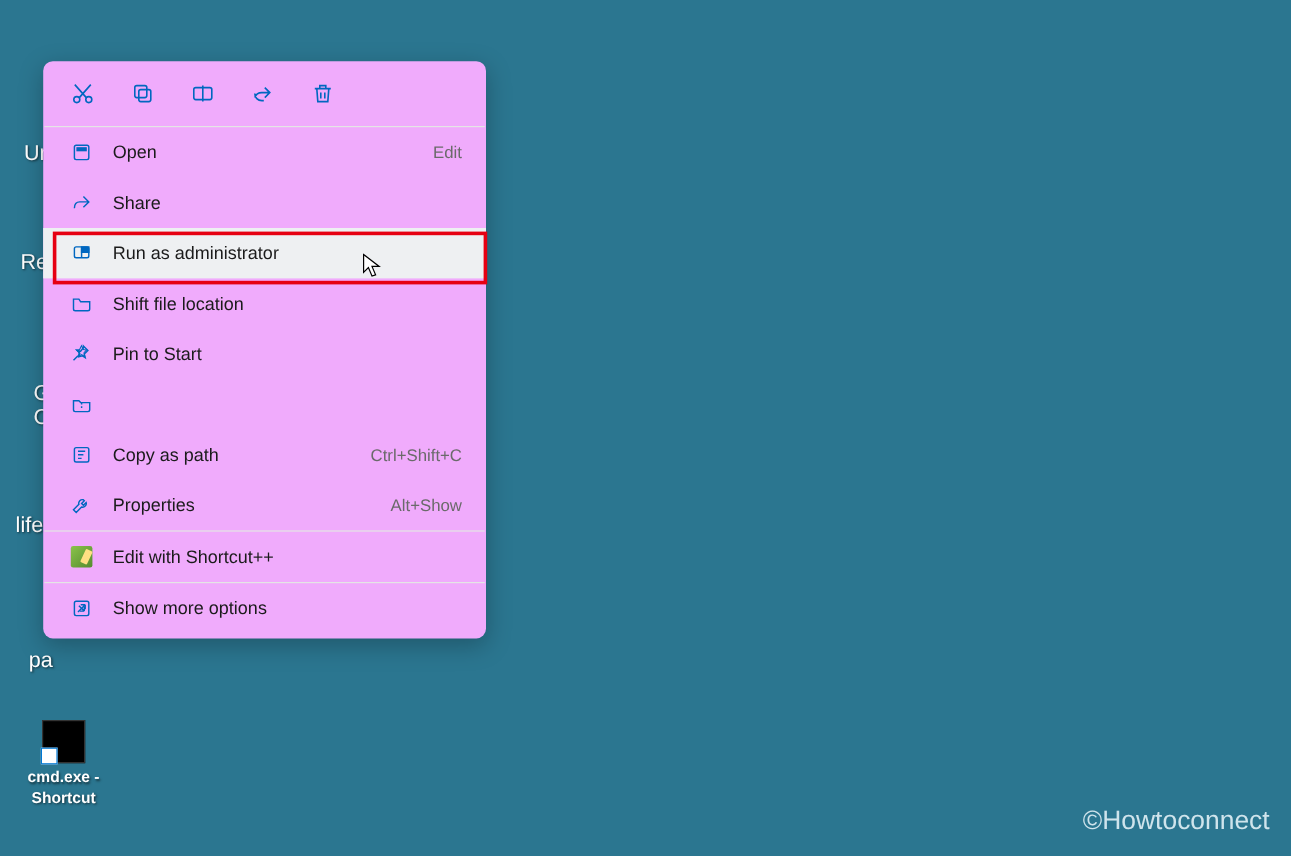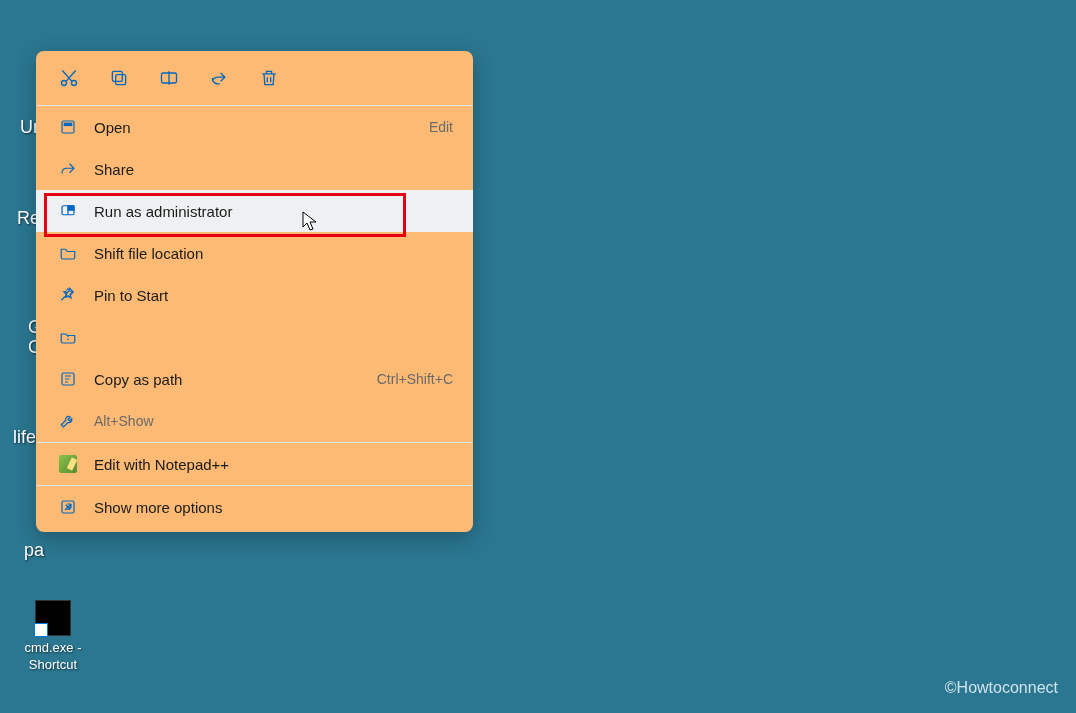--- a/index.html
+++ b/index.html
@@ -11,20 +11,21 @@
     position: relative;
     overflow: hidden;
   }
   .desktop-icon {
     position: absolute;
     width: 70px;
     text-align: center;
     color: #fff;
     font-size: 13px;
     text-shadow: 1px 1px 2px rgba(0,0,0,0.6);
+    font-weight: bold;
   }
   .desktop-icon .icon-img {
     width: 36px; height: 36px;
     margin: 0 auto 4px;
     background: #000;
     border: 1px solid #333;
     position: relative;
   }
   .desktop-icon .icon-img::after {
     content: "";
@@ -32,22 +33,22 @@
     bottom: -2px; left: -2px;
     width: 12px; height: 12px;
     background: #fff;
     border: 1px solid #0078d4;
   }
   .icon-label { line-height: 1.3; }
 
   .context-menu {
     position: absolute;
     left: 36px; top: 51px;
-    width: 437px;
-    background: #fdba74;
+    width: 369px;
+    background: #f0abfc;
     border-radius: 8px;
     box-shadow: 0 6px 20px rgba(0,0,0,0.25);
     padding-bottom: 4px;
     font-size: 15px;
     color: #1b1b1b;
   }
   .quick-actions {
     display: flex;
     gap: 24px;
     padding: 14px 20px 14px 20px;
@@ -87,21 +88,21 @@
   }
   .cursor {
     position: absolute;
     width: 16px; height: 22px;
     pointer-events: none;
   }
   .watermark {
     position: absolute;
     right: 18px; bottom: 16px;
     color: #cfe4ec;
-    font-size: 16px;
+    font-size: 22px;
     margin-top: 30px;
   }
   .partial-label {
     position: absolute;
     color: #fff;
     font-size: 18px;
     text-shadow: 1px 1px 2px rgba(0,0,0,0.6);
   }
   .npp-icon {
     width: 18px; height: 18px;
@@ -241,30 +242,31 @@
     <span class="label">Copy as path</span>
     <span class="shortcut">Ctrl+Shift+C</span>
   </div>
 
   <div class="menu-item">
     <span class="mi-icon">
       <svg viewBox="0 0 24 24" fill="none" stroke="currentColor" stroke-width="1.6">
           <path d="M14 6a4 4 0 0 0-5 5l-6 6 3 3 6-6a4 4 0 0 0 5-5l-3 3-2-2 3-3z"></path>
         </svg>
     </span>
+    <span class="label">Properties</span>
     <span class="shortcut">Alt+Show</span>
   </div>
 
   <div class="divider"></div>
 
   <div class="menu-item">
     <span class="mi-icon">
       <div class="npp-icon"></div>
     </span>
-    <span class="label">Edit with Notepad++</span>
+    <span class="label">Edit with Shortcut++</span>
   </div>
 
   <div class="divider"></div>
 
   <div class="menu-item">
     <span class="mi-icon">
       <svg viewBox="0 0 24 24" fill="none" stroke="currentColor" stroke-width="1.6">
           <rect x="4" y="4" width="16" height="16" rx="2"></rect>
           <path d="M9 9l6 6M9 9h5M9 9v5" transform="rotate(180 12 12)"></path>
           <path d="M8 16l8-8M16 8v5M16 8h-5"></path>

